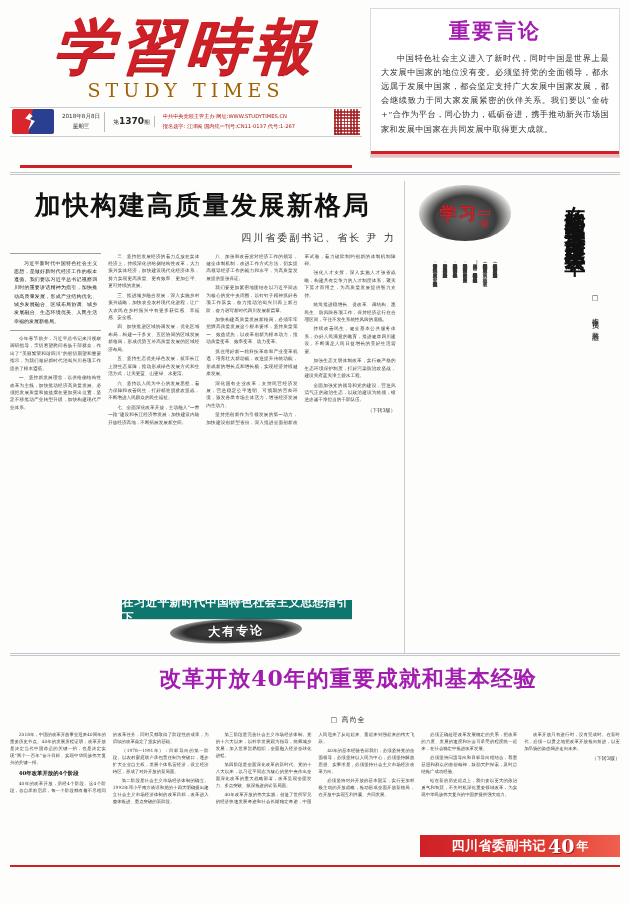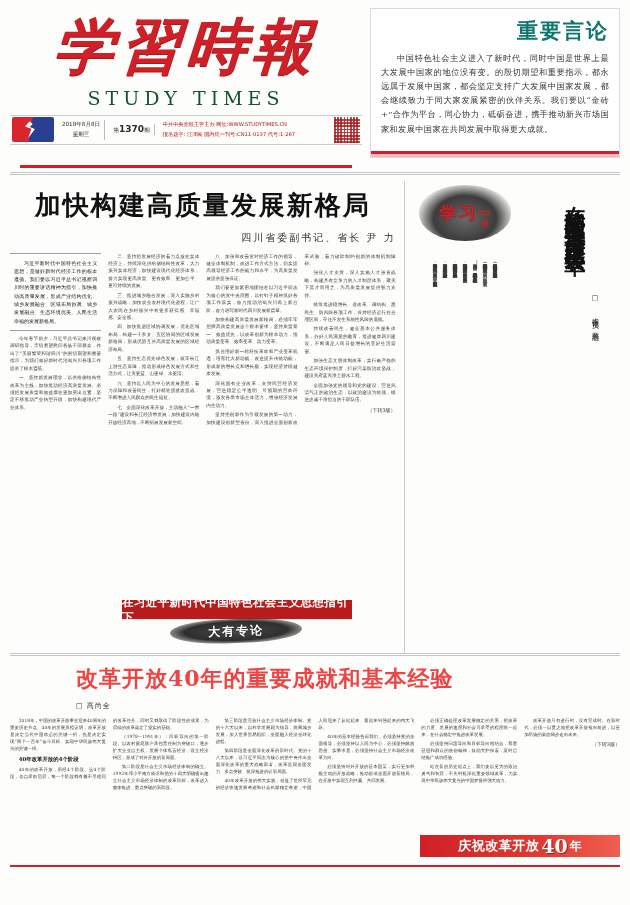--- a/index.html
+++ b/index.html
@@ -39,22 +39,22 @@
     color: #cf2027;
     line-height: 1.08;
     text-shadow: 0.5px 0.5px 0 #a9171d;
     font-style: italic;
     transform: skewX(-4deg);
   }
   .nameplate-en {
     font-family: "DejaVu Serif", "Liberation Serif", serif;
     font-size: 19px;
     letter-spacing: 5px;
-    color: #14532d;
-    margin-top: 8px;
+    color: #a16207;
+    margin-top: 0;
     font-weight: 500;
   }
   .info-strip {
     margin-top: 6px;
     border-top: 1px solid #c9ccd0;
     border-bottom: 1px solid #c9ccd0;
     height: 30px;
     display: flex;
     align-items: center;
     gap: 4px;
@@ -122,25 +122,25 @@
   .quote-box {
     width: 254px;
     margin-left: 8px;
     border: 1px solid #d8dade;
     background: #fff;
     padding: 8px 10px 6px 10px;
     position: relative;
     height: 150px;
   }
   .quote-title {
-    text-align: right;
+    text-align: center;
     font-family: "DejaVu Serif", "Liberation Serif", serif;
     font-size: 21px;
     font-weight: bold;
-    color: #0f766e;
+    color: #a21caf;
     letter-spacing: 2px;
     margin-bottom: 6px;
   }
   .quote-text {
     font-family: "DejaVu Serif", "Liberation Serif", serif;
     font-size: 8.2px;
     line-height: 1.72;
     color: #333;
     text-align: justify;
     text-indent: 16px;
@@ -209,21 +209,21 @@
     break-inside: avoid;
   }
 
   .jump-note { font-size: 5px; text-align: right; color: #333; margin-top: 2px; }
 
   
   .red-banner {
     position: absolute;
     left: 112px; bottom: 34px;
     width: 230px; height: 19px;
-    background: #b91c1c;
+    background: #0f766e;
     color: #fff;
     font-family: "DejaVu Serif", "Liberation Serif", serif;
     font-size: 11.5px;
     font-weight: bold;
     letter-spacing: .4px;
     display: flex; align-items: center; justify-content: center;
     box-shadow: 0 1px 0 rgba(0,0,0,.12);
   }
   .brush-tag {
     position: absolute;
@@ -301,32 +301,32 @@
     text-align: justify;
   }
   .vert-cols p { text-indent: 9px; margin-left: 2px; }
 
   
   .bottom-sec { padding: 4px 10px 0 10px; position: relative; height: 215px; }
   .headline-bottom {
     font-family: "DejaVu Serif", "Liberation Serif", serif;
     font-size: 22px;
     font-weight: bold;
-    text-align: left;
+    text-align: center;
     letter-spacing: 1px;
-    color: #ef4444;
+    color: #a21caf;
     padding-top: 4px;
     padding-left: 66px;
   }
   .byline-bottom {
-    text-align: left;
+    text-align: center;
     font-size: 7px;
     font-family: "DejaVu Serif", "Liberation Serif", serif;
     color: #333;
-    margin-top: 7px;
+    margin-top: 21px;
     padding-left: 66px;
     letter-spacing: 1px;
   }
   .bottom-cols {
     margin-top: 6px;
     column-count: 6;
     column-gap: 7px;
     font-family: "DejaVu Serif", "Liberation Serif", serif;
     font-size: 4.4px;
     line-height: 1.6;
@@ -379,21 +379,21 @@
           <div>中共中央党校主管主办   网址:WWW.STUDYTIMES.CN</div>
           <div>报名题字: 江泽民  国内统一刊号:CN11-0137  代号:1-267</div>
         </div>
         <div class="qr"></div>
       </div>
       <div class="masthead-rule"></div>
     </div>
 
     <div class="quote-box">
       <div class="quote-title">重要言论</div>
-      <div class="quote-text">中国特色社会主义进入了新时代，同时中国是世界上最大发展中国家的地位没有变。的殷切期望和重要指示，都永远属于发展中国家，都会坚定支持广大发展中国家发展，都会继续致力于同大家发展紧密的伙伴关系。我们要以“金砖+”合作为平台，同心协力，砥砺奋进，携手推动新兴市场国家和发展中国家在共同发展中取得更大成就。</div>
+      <div class="quote-text">中国特色社会主义进入了新时代，同时中国是世界上最大发展中国家的地位没有变。必须坚持党的全面领导，都永远属于发展中国家，都会坚定支持广大发展中国家发展，都会继续致力于同大家发展紧密的伙伴关系。我们要以“金砖+”合作为平台，同心协力，砥砺奋进，携手推动新兴市场国家和发展中国家在共同发展中取得更大成就。</div>
       <div class="quote-underline"></div>
     </div>
   </div>
 
   <div class="hr-double"></div>
 
   <div class="body-area">
 
     <div class="main-article">
       <div class="headline-main">加快构建高质量发展新格局</div>
@@ -473,20 +473,20 @@
           <p>必须坚持对外开放的基本国策，实行更加积极主动的开放战略，推动形成全面开放新格局，在开放中实现互利共赢、共同发展。</p>
           <p>必须正确处理改革发展稳定的关系，把改革的力度、发展的速度和社会可承受的程度统一起来，在社会稳定中推进改革发展。</p>
           <p>必须坚持问题导向和目标导向相结合，尊重基层和群众的首创精神，鼓励大胆探索，及时总结推广成功经验。</p>
           <p>站在新的历史起点上，我们要以更大的政治勇气和智慧，不失时机深化重要领域改革，为实现中华民族伟大复兴的中国梦提供强大动力。</p>
           <p>改革开放只有进行时，没有完成时。在新时代，必须一以贯之地把改革开放推向前进，以更加昂扬的姿态阔步走向未来。</p>
           <p class="jump-note">（下转3版）</p>
         </div>
     </div>
 
     <div class="anniv-banner">
-      <span class="t1">庆祝改革开放</span>
+      <span class="t1">四川省委副书记</span>
       <span class="t2">40</span>
       <span class="t3">年</span>
     </div>
 
     <div class="bottom-rule"></div>
   </div>
 </div>
 
 </body></html>

